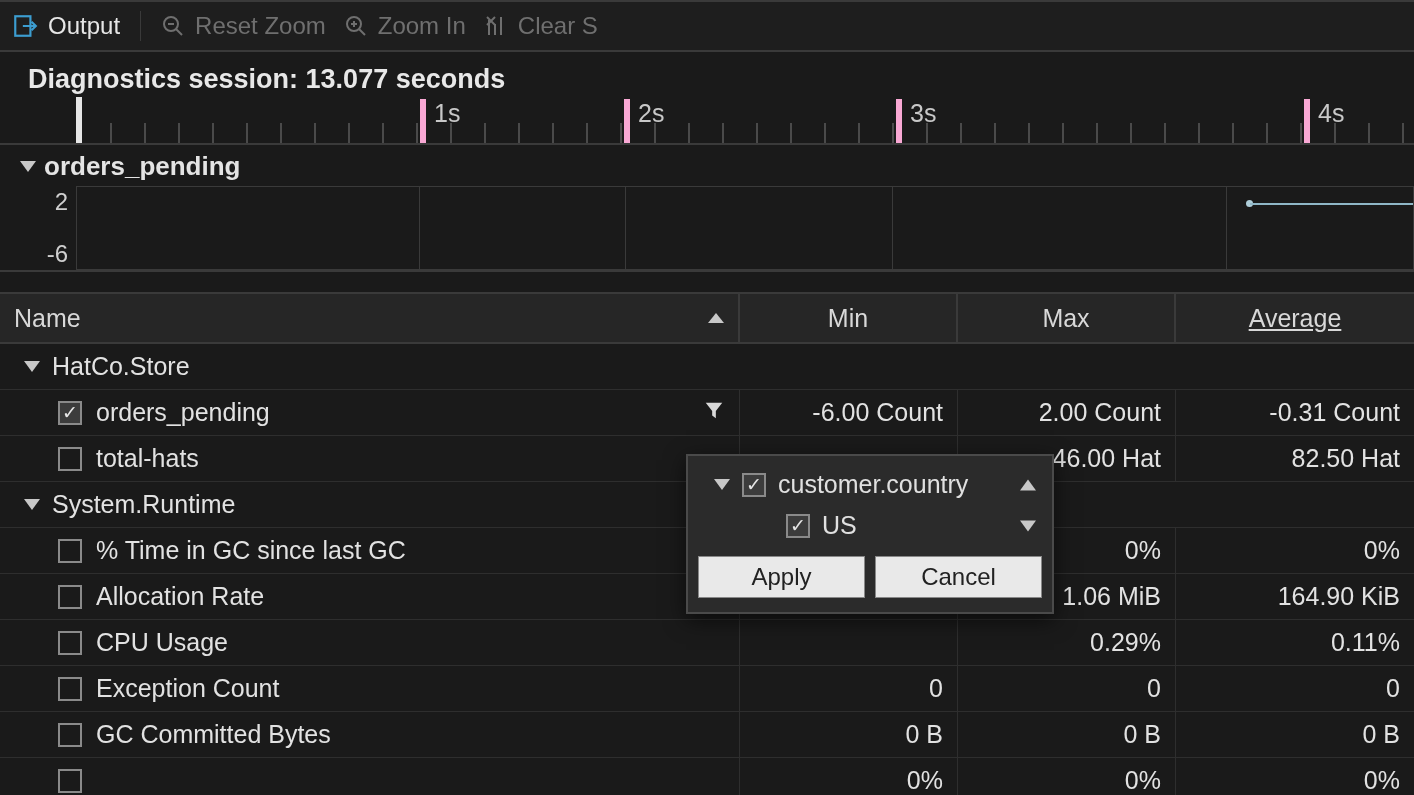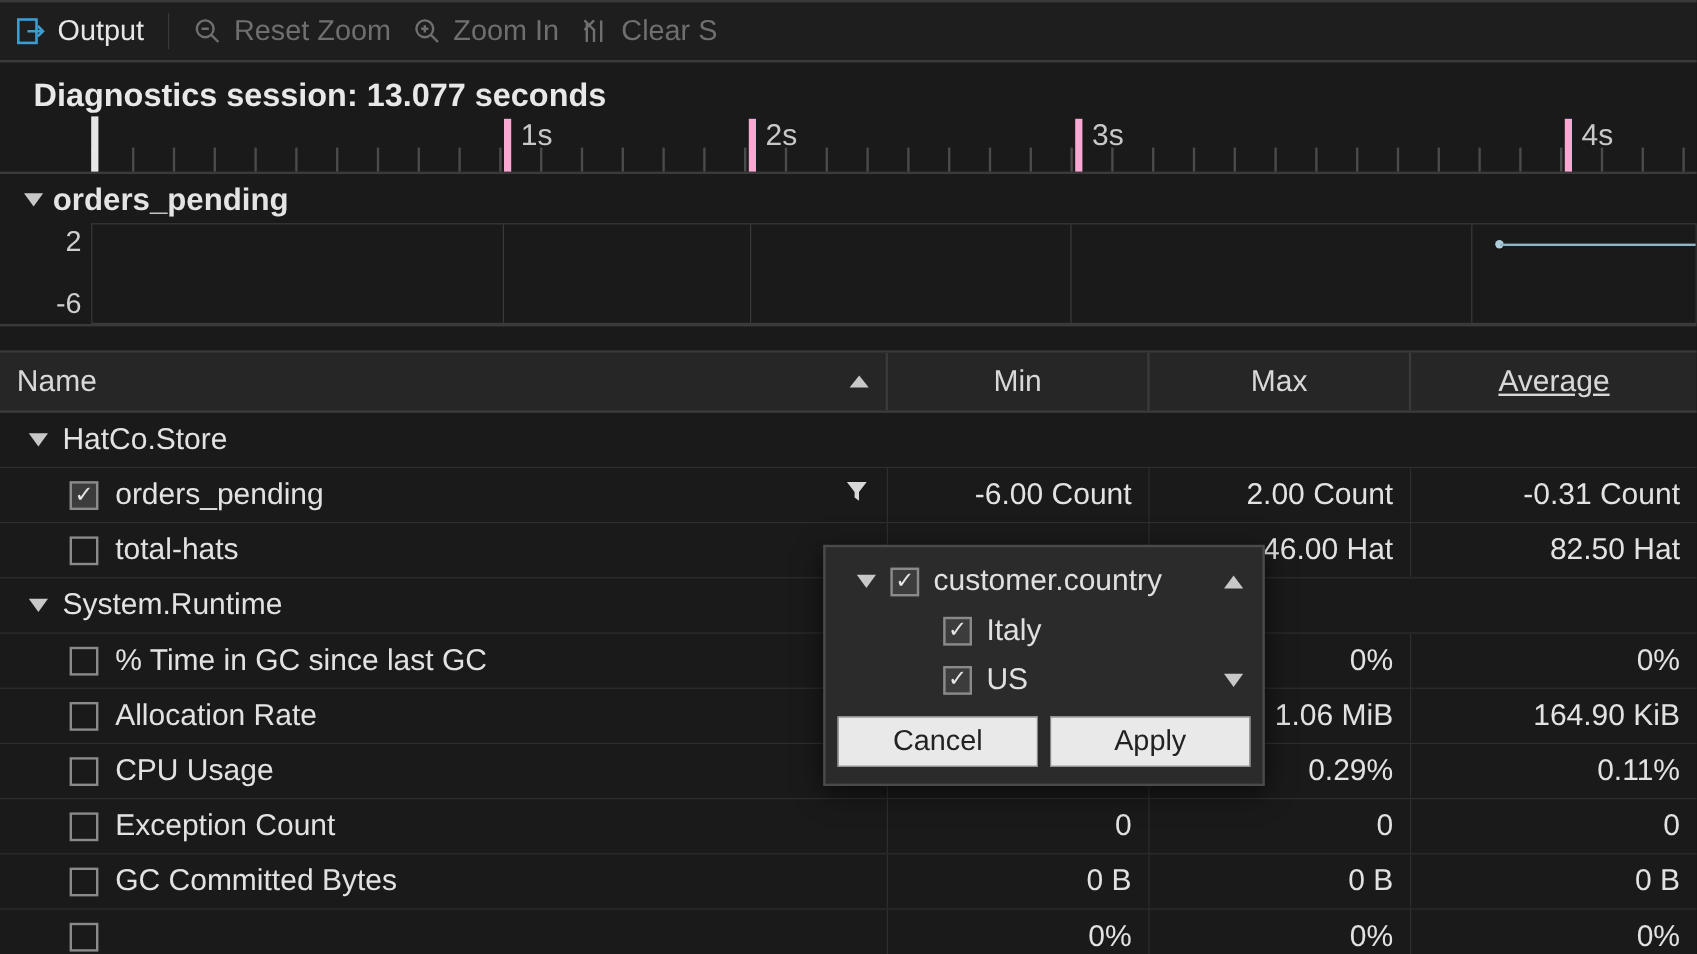--- a/index.html
+++ b/index.html
@@ -448,25 +448,21 @@
 <div class="popup">
   <div class="popup-row top">
     <span class="tri"></span>
     <span class="cb checked"></span>
     <span>customer.country</span>
     <span class="tri up rightarrow"></span>
   </div>
   <div id="popup-options">
       <div class="popup-row child">
         <span class="cb checked"></span>
-        <span>Italy</span>
-      </div>
-      <div class="popup-row child">
-        <span class="cb checked"></span>
         <span>US</span>
         <span class="tri rightarrow"></span>
       </div>
     </div>
   <div class="popup-buttons">
+    <button>Apply</button>
     <button>Cancel</button>
-    <button>Apply</button>
   </div>
 </div>
 
 </body></html>

